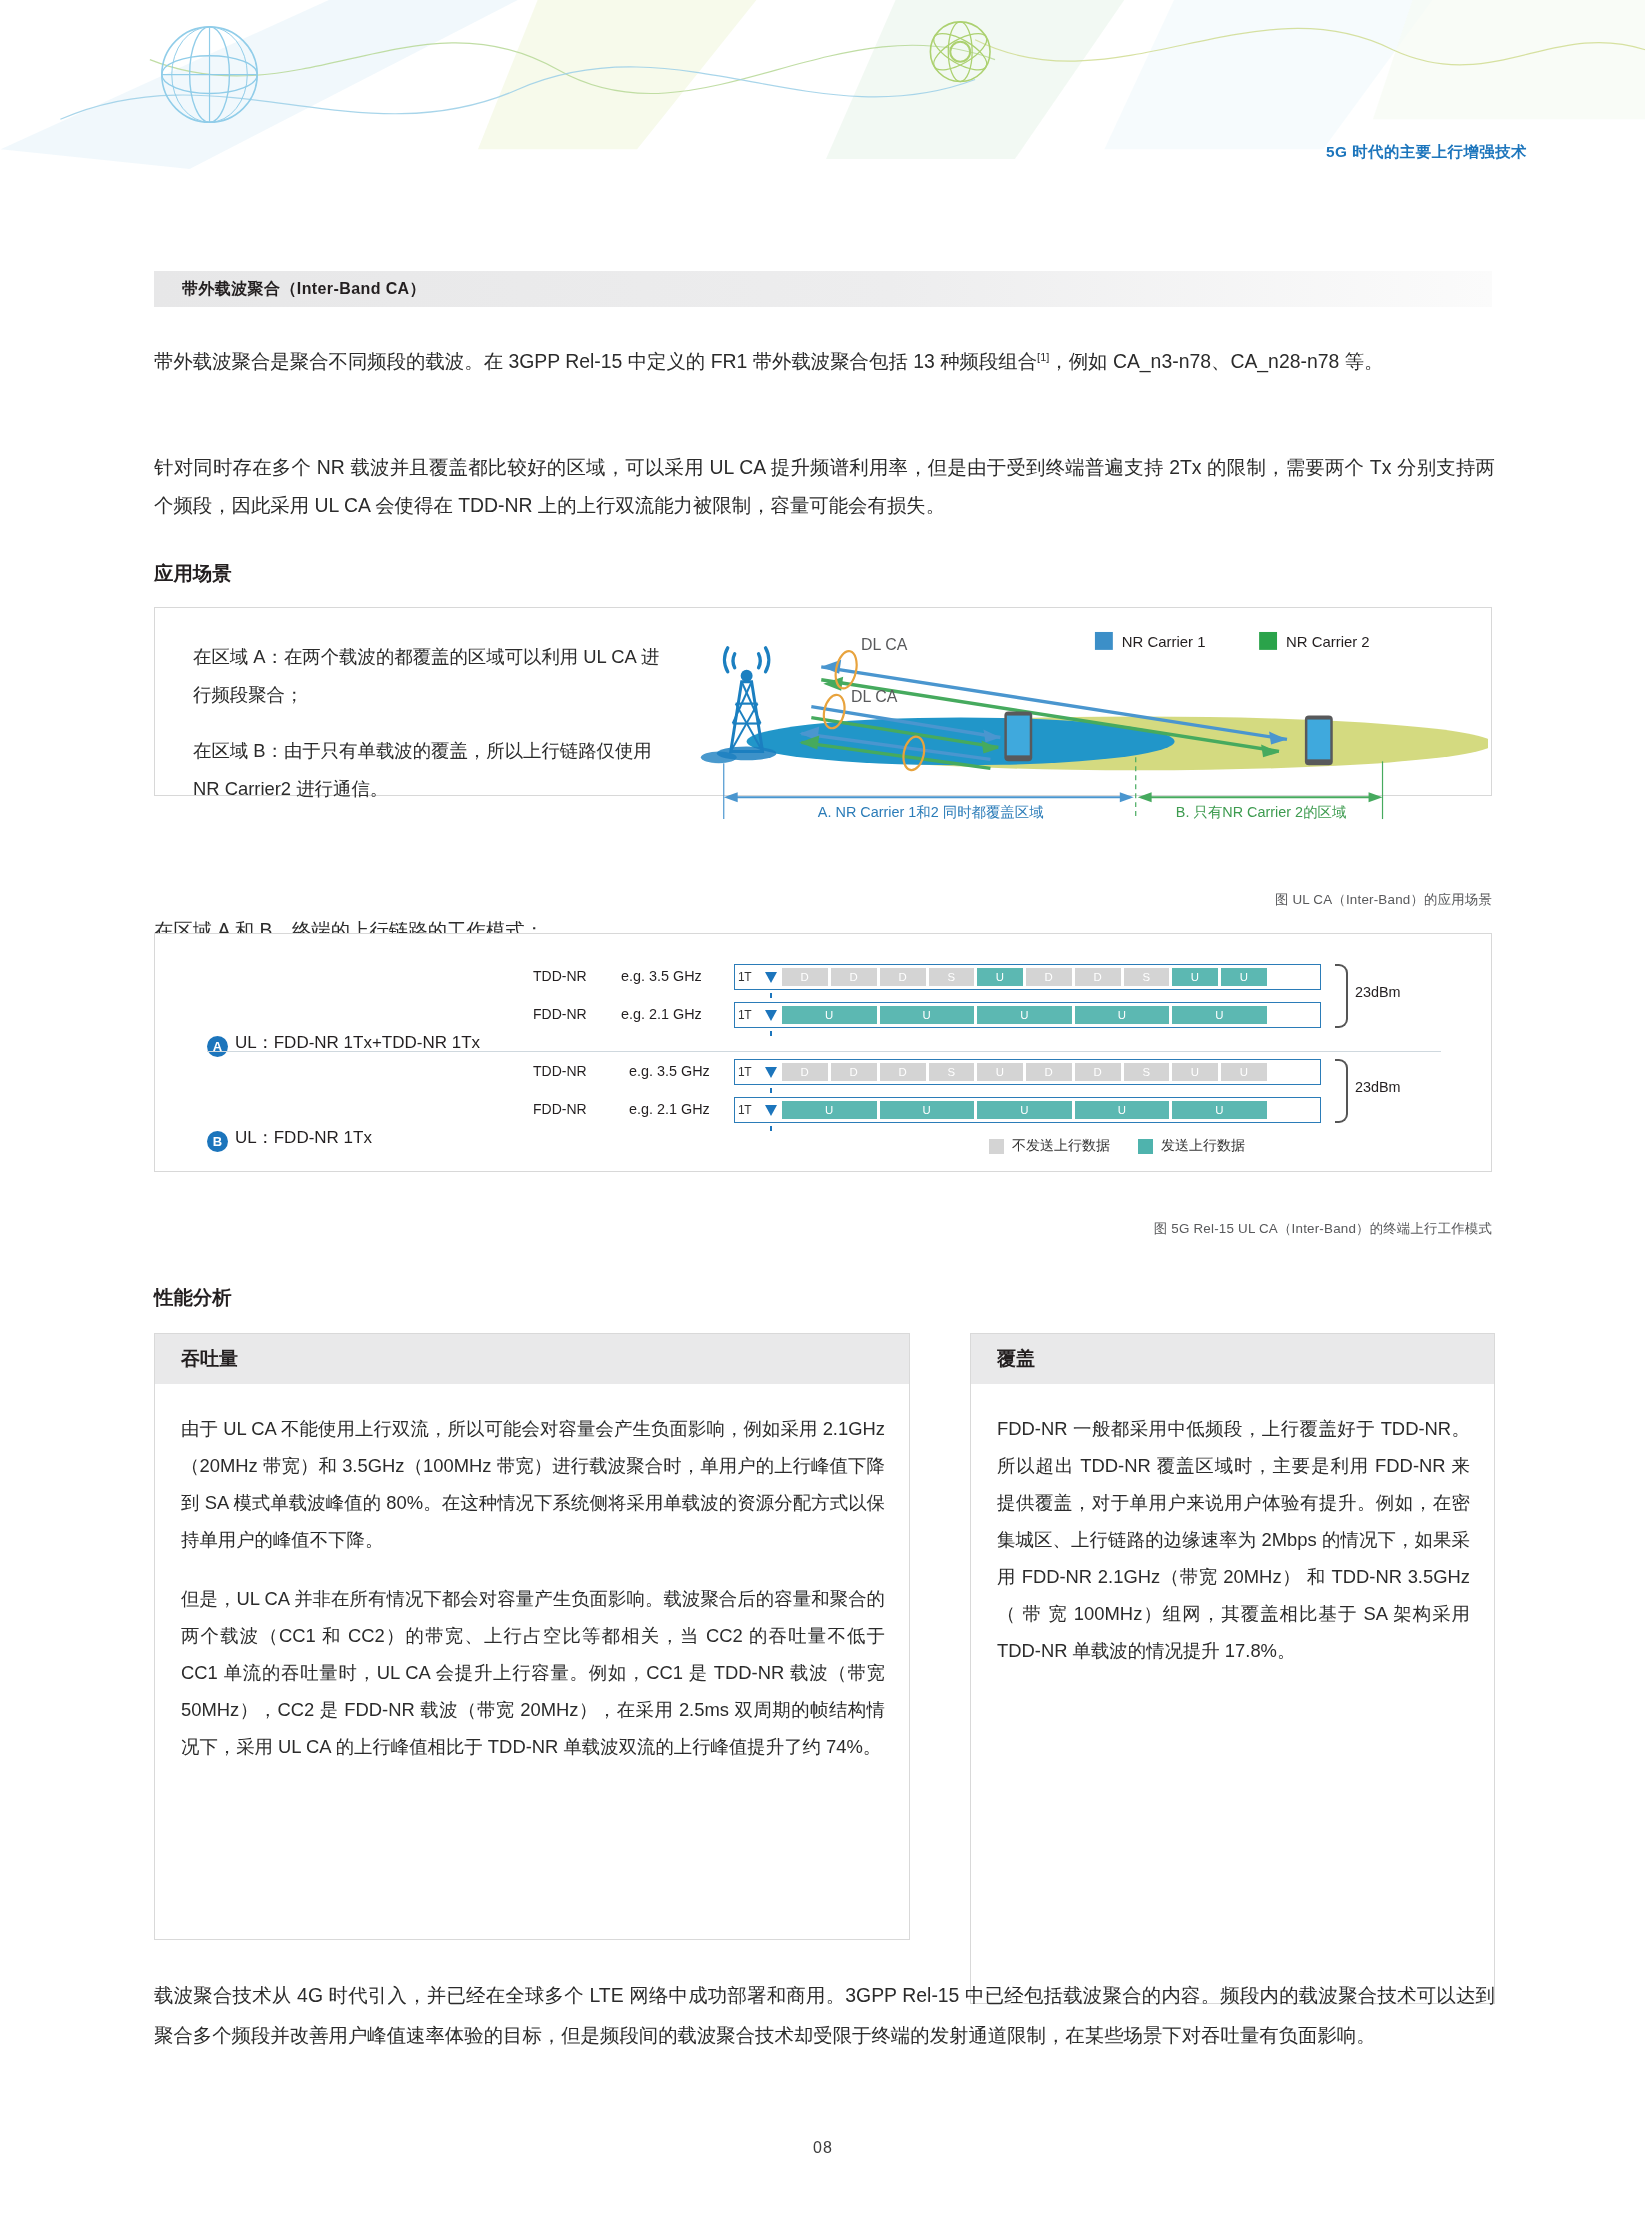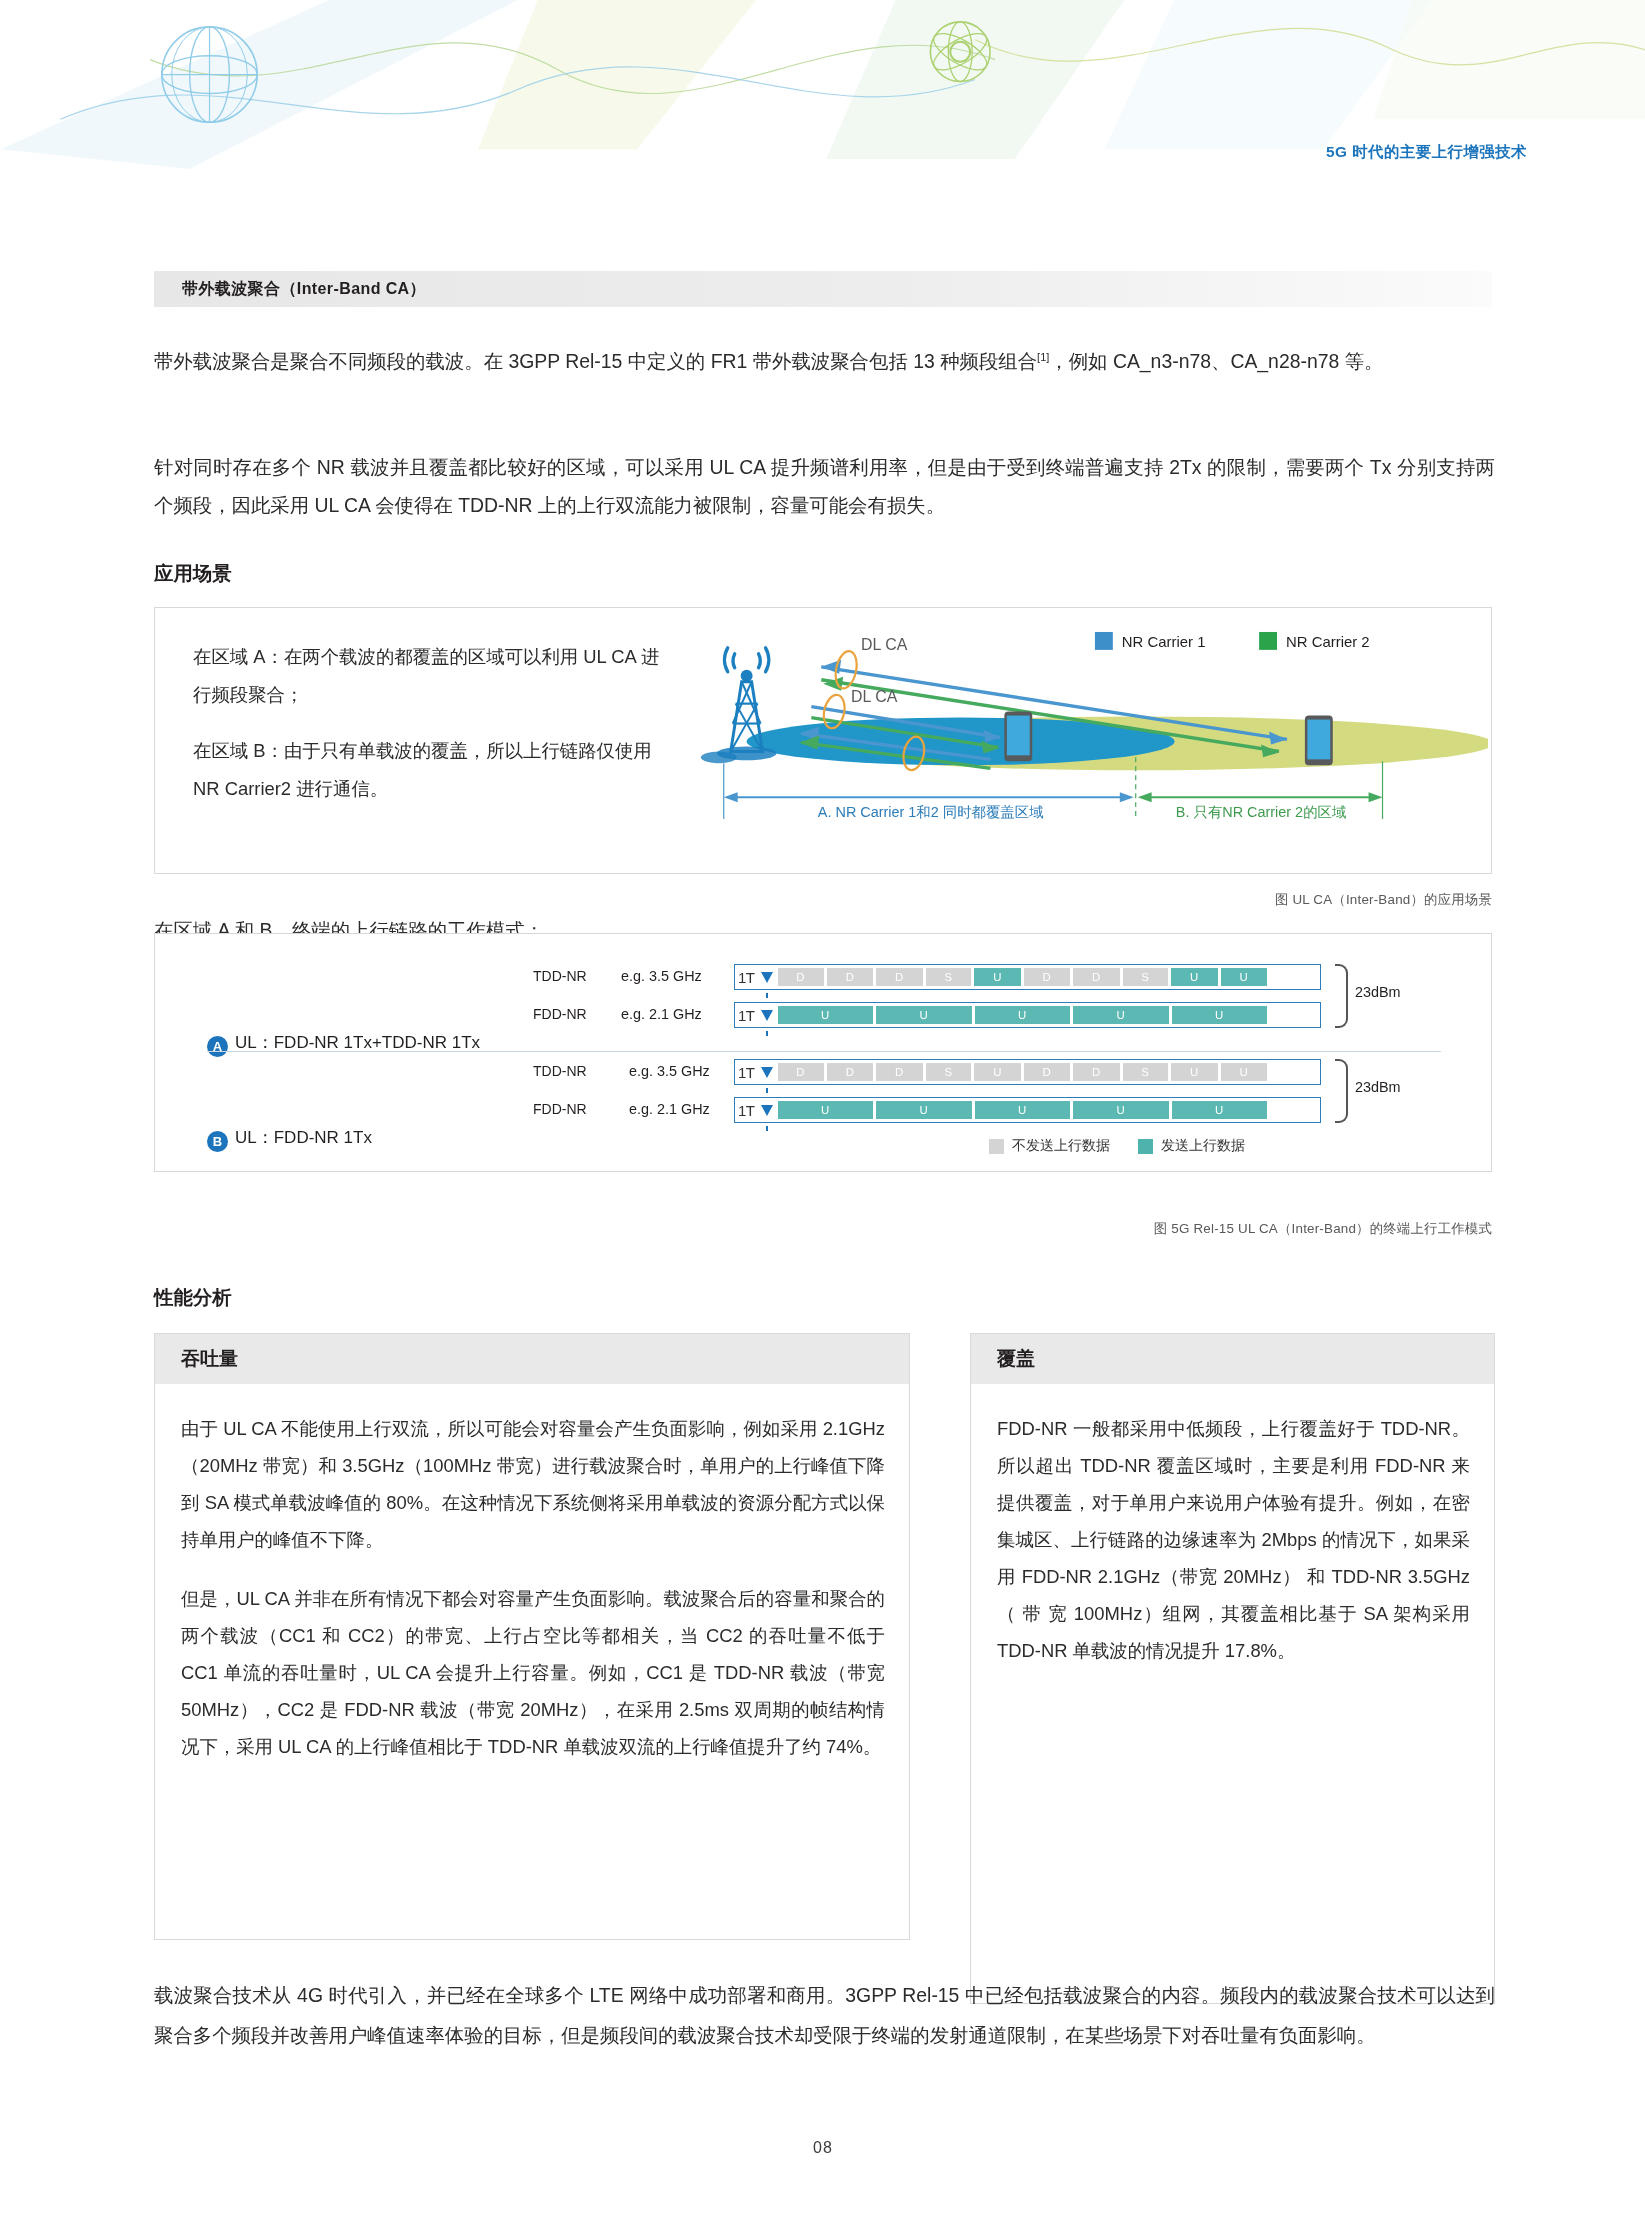--- a/index.html
+++ b/index.html
@@ -51,21 +51,21 @@
     position: absolute; left: 154px;
     font-size: 19.4px; font-weight: bold; color: #231f20;
   }
 
   
   .fig-box {
     position: absolute;
     border: 1px solid #d8d8d8;
     background: #fff;
   }
-  .fig1 { left: 154px; top: 607px; width: 1338px; height: 267px; }
+  .fig1 { left: 154px; top: 607px; width: 1338px; height: 189px; }
   .fig1-left {
     position: absolute; left: 38px; top: 30px; width: 468px;
     font-size: 18.4px; line-height: 38px; color: #2b2b2b;
   }
   .fig1-left p + p { margin-top: 18px; }
 
   .fig1-art { position: absolute; left: 517px; top: 4px; width: 816px; height: 233px; }
 
   .fig-caption {
     position: absolute; right: 154px;
@@ -92,21 +92,21 @@
   }
   .freq-label {
     position: absolute; font-size: 14.4px; color: #231f20; white-space: nowrap;
   }
 
   .slot-strip {
     position: absolute; height: 26px;
     border: 1px solid #2b7cb8; background: #fff;
     display: flex; align-items: center; padding: 0 3px;
   }
-  .tx-label { font-size: 15px; color: #333; margin-right: 6px; letter-spacing: -0.5px;}
+  .tx-label { font-size: 12px; color: #333; margin-right: 14px; letter-spacing: -0.5px;}
   .ant {
     width: 0; height: 0; border-left: 6px solid transparent;
     border-right: 6px solid transparent; border-top: 11px solid #1c75bc;
     margin-right: 5px; position: relative;
   }
   .ant:after {
     content:""; position:absolute; left:-1px; top:10px; width:2px; height:5px; background:#1c75bc;
   }
   .slot {
     flex: 1 1 auto; height: 18px; margin-right: 3px;

